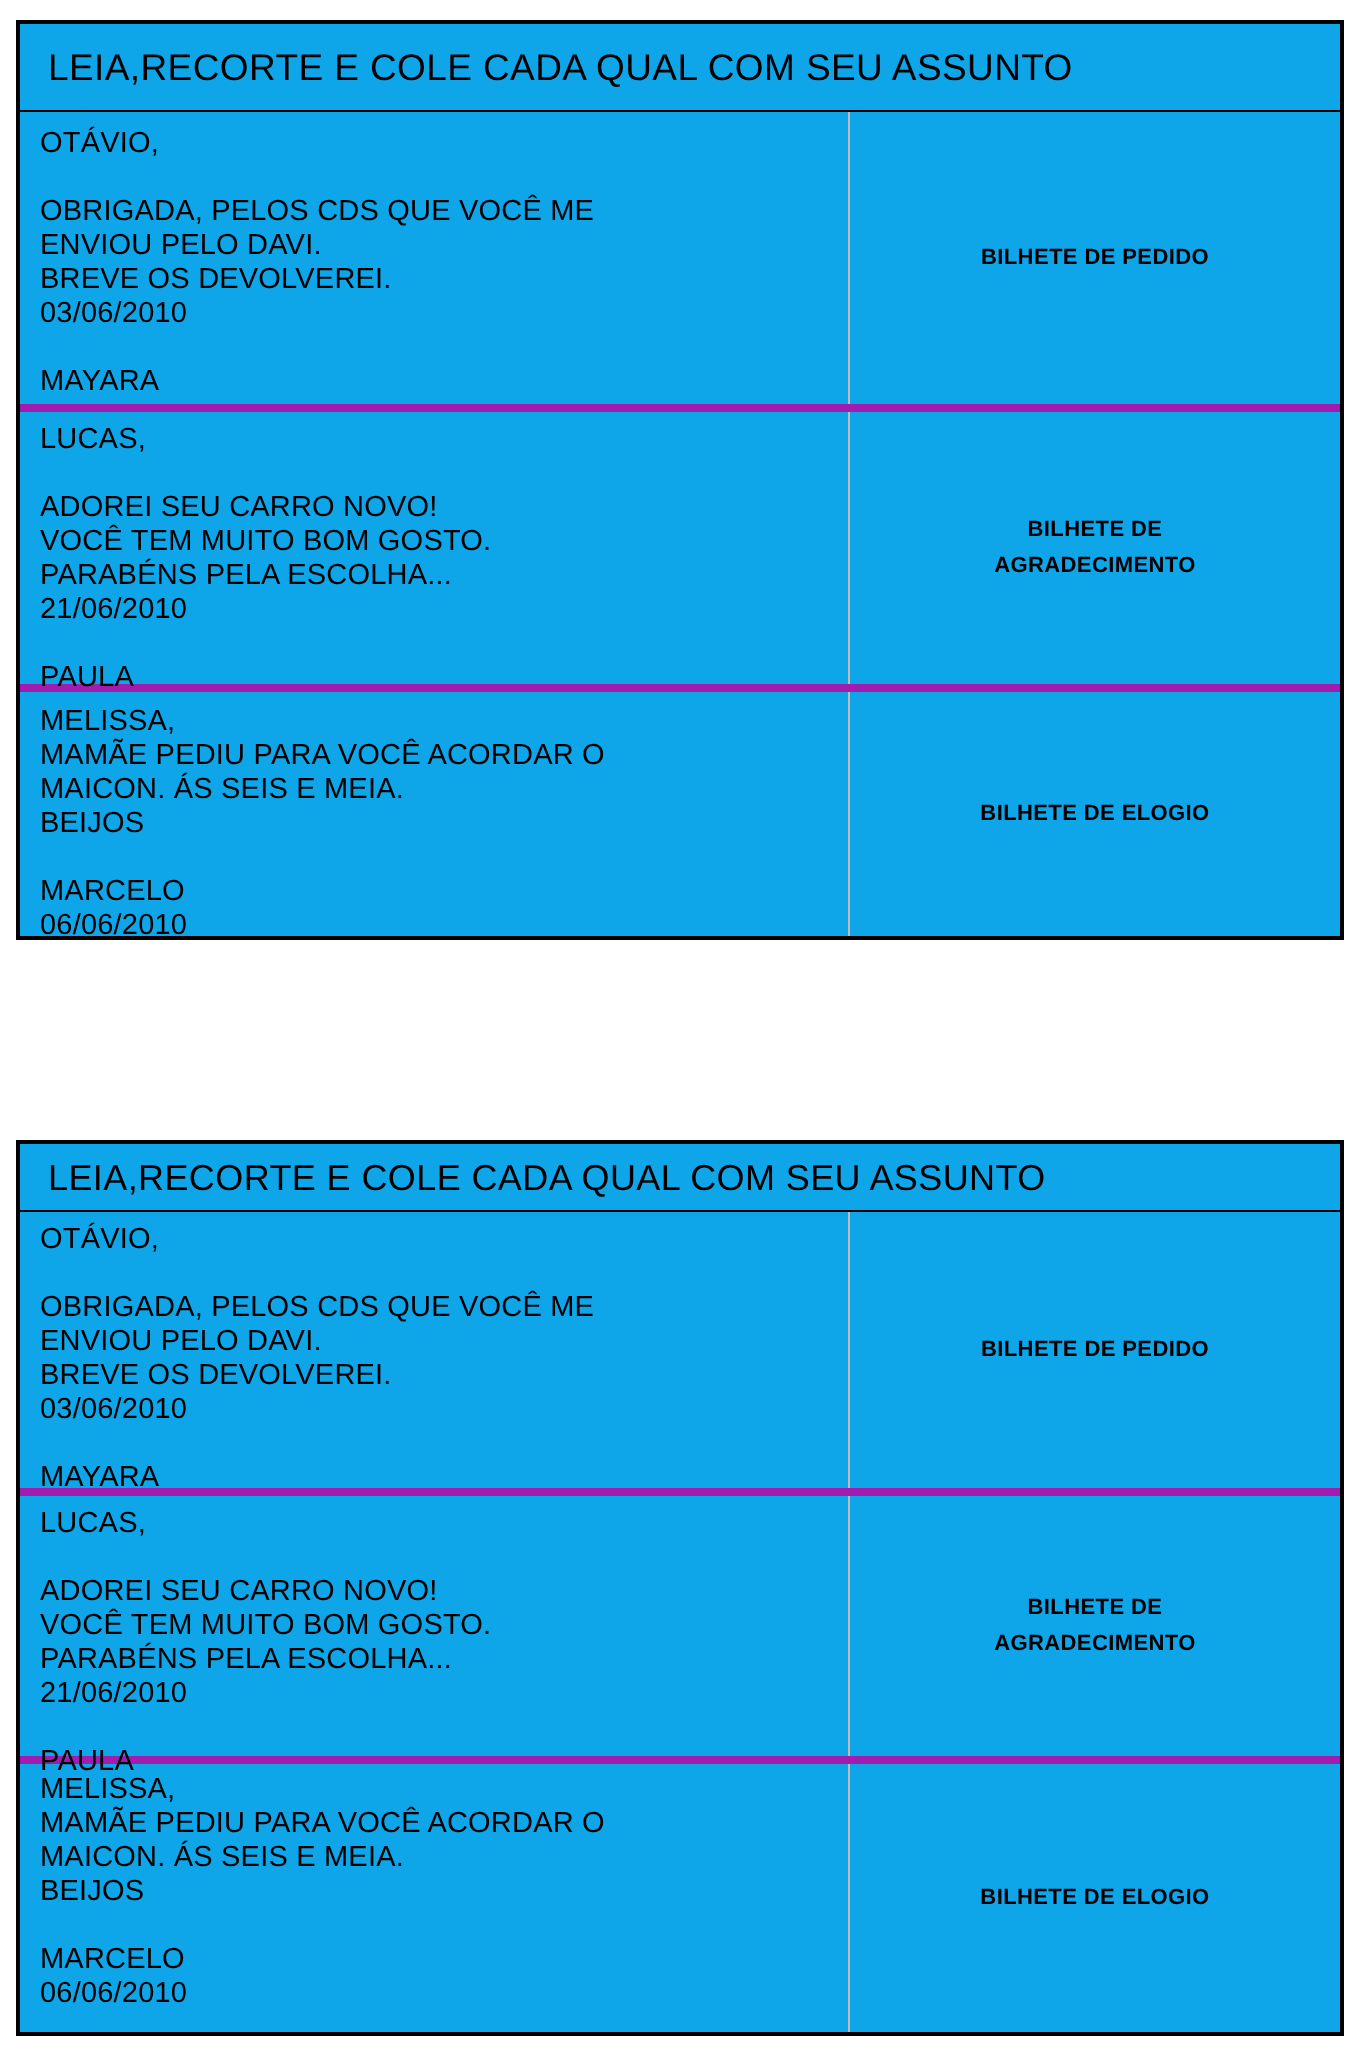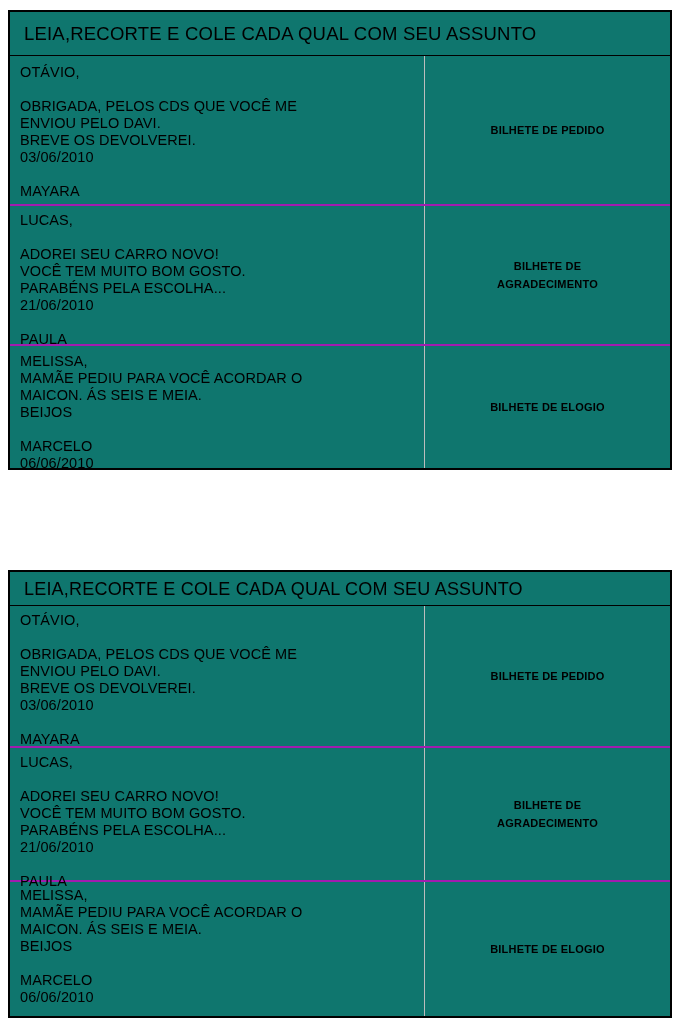--- a/index.html
+++ b/index.html
@@ -15,21 +15,21 @@
     position: relative;
     overflow: hidden;
   }
 
   .worksheet {
     position: absolute;
     left: 8px;
     width: 664px;
     box-sizing: border-box;
     border: 2px solid #000;
-    background: #0f766e;
+    background: #0ea5e9;
   }
   #worksheet-1 { top: 10px; height: 460px; }
   #worksheet-2 { top: 570px; height: 448px; }
 
   .ws-title {
     box-sizing: border-box;
     height: 44px;
     line-height: 44px;
     padding-left: 14px;
     font-size: 18.5px;
@@ -44,21 +44,21 @@
   }
 
   .ws-rows {
     display: flex;
     flex-direction: column;
   }
 
   .ws-row {
     display: flex;
     box-sizing: border-box;
-    border-bottom: 2px solid #a21caf;
+    border-bottom: 4px solid #a21caf;
   }
   .ws-row:last-child { border-bottom: none; }
 
   .note-cell {
     box-sizing: border-box;
     width: 415px;
     flex: 0 0 415px;
     border-right: 1px solid #bdbdbd;
     padding: 6px 0 6px 10px;
   }

